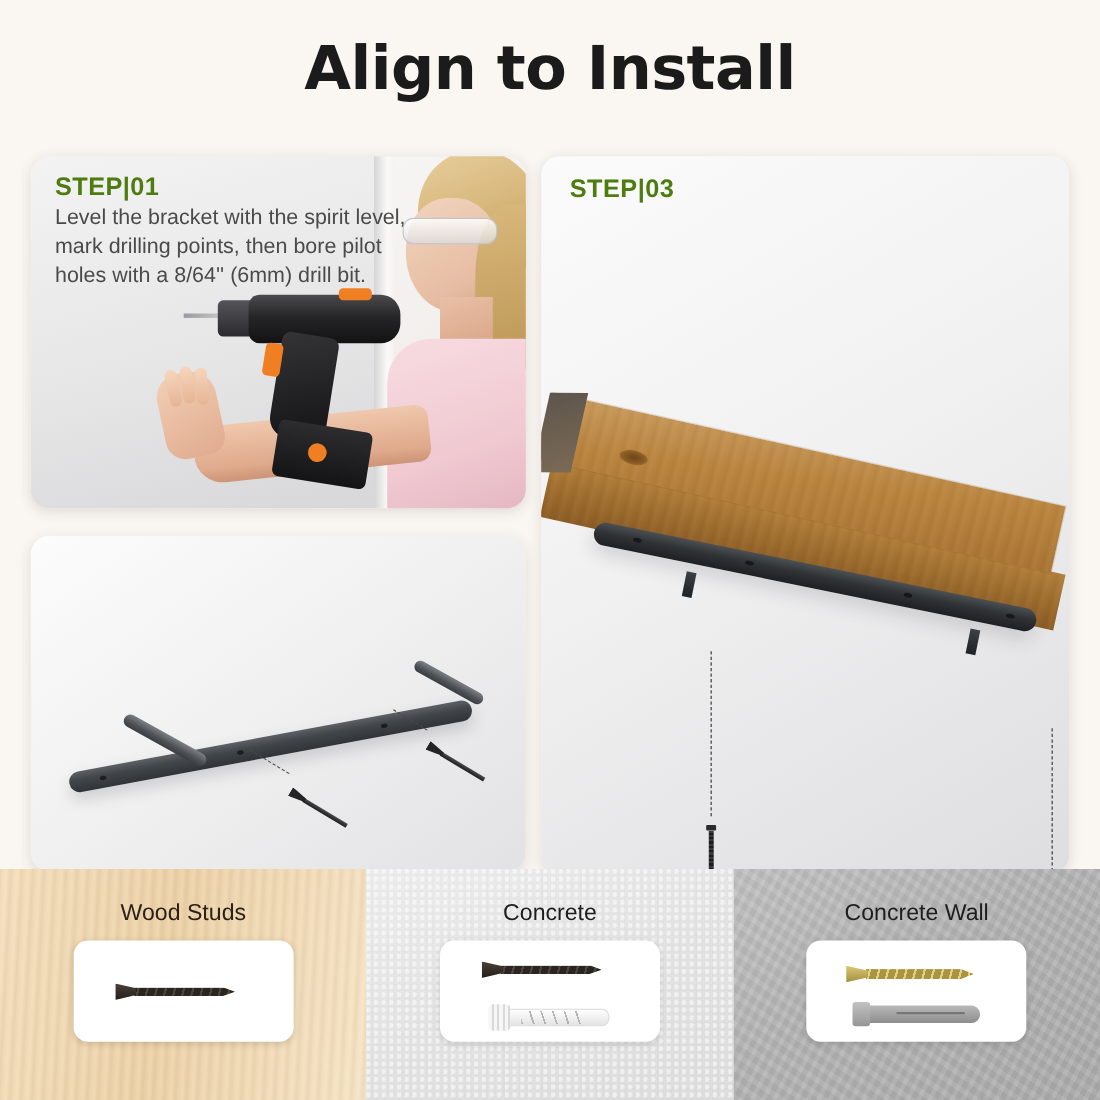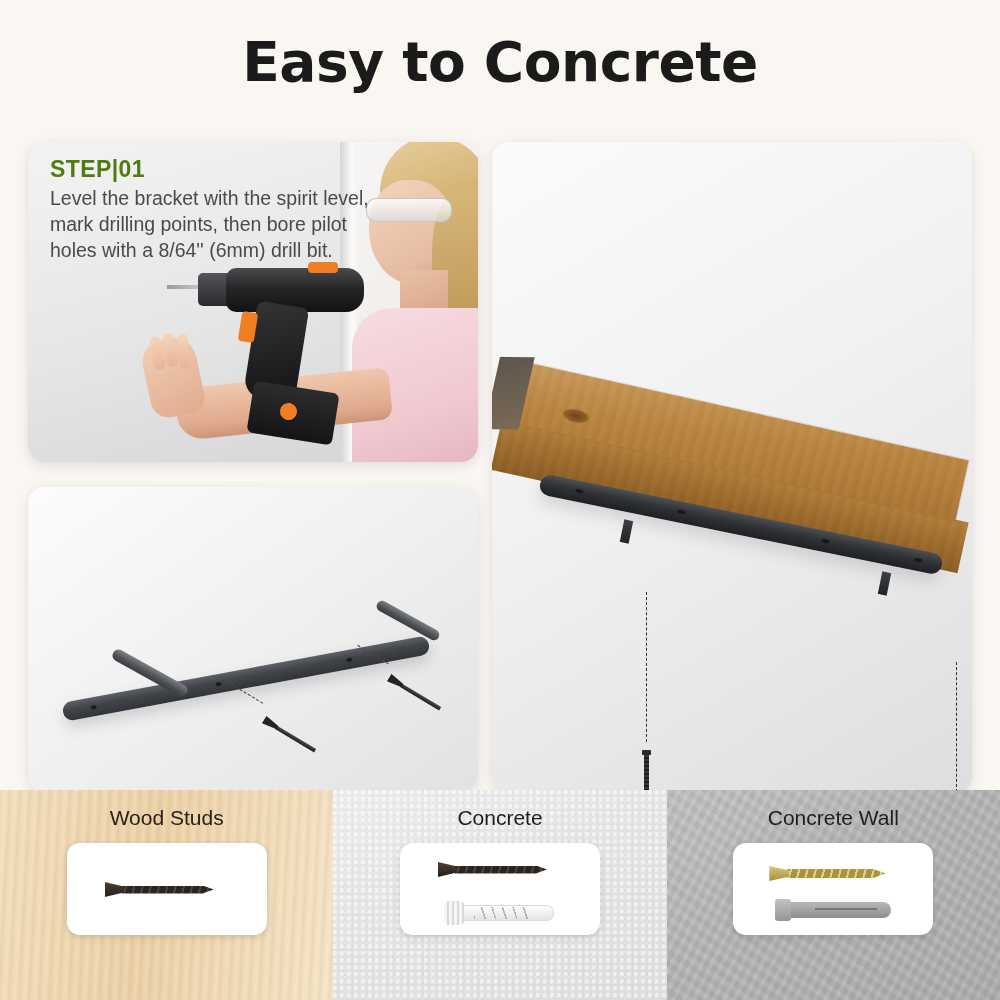--- a/index.html
+++ b/index.html
@@ -301,21 +301,21 @@
     background-size: 7px 7px, 5px 5px, 100% 100%;
   }
   #mat-concrete {
     background:
       repeating-linear-gradient(117deg, rgba(255,255,255,0.05) 0 4px, rgba(0,0,0,0.035) 4px 9px),
       repeating-linear-gradient(34deg, rgba(255,255,255,0.04) 0 5px, rgba(0,0,0,0.03) 5px 11px),
       linear-gradient(150deg,#c3c3c3 0%,#b6b6b6 45%,#aeaeae 100%);
     text-align: center;
   }
   .mat-label {
-    margin-top: 16px;
+    margin-top: 28px;
     font-size: 21px;
     color:#1e1e1e;
     font-weight:400;
   }
   #mat-wood .mat-label { color:#2b2118; }
   .mat-card {
     margin-top: 13px;
     width: 200px; height: 92px;
     background:#ffffff;
     border-radius: 13px;
@@ -380,21 +380,21 @@
   .hw-anchor-gray .a-slot {
     position:absolute; left:44px; top:9px; width:62px; height:2px;
     background: rgba(60,60,60,.45);
   }
 </style>
 </head>
 <body>
 
 <div id="page">
 
-  <div id="title">Easy to Concrete</div>
+  <div id="title">Align to Install</div>
 
   <div class="panel" id="panel-step1">
     <div class="panel-bg"></div>
 
     <div id="s1-photo">
       <div id="s1-wall"></div>
       <div id="s1-wall-edge"></div>
       <div id="s1-right"></div>
 
       <div id="s1-hair"></div>
@@ -484,20 +484,21 @@
       </div>
 
       <div class="s3-dash" style="left:464px; top:520px; height:130px;"></div>
       <div class="scr-vert" style="left:460px; top:656px;">
         
         
       </div>
     </div>
 
     <div class="panel-text">
+      <div class="step-label">STEP|03</div>
     </div>
   </div>
 
   <div id="materials">
 
     <div class="mat" id="mat-wood">
       <div class="mat-label">Wood Studs</div>
       <div class="mat-card">
         <div class="hw hw-screw-dark">
           <div class="s-shank"></div>

